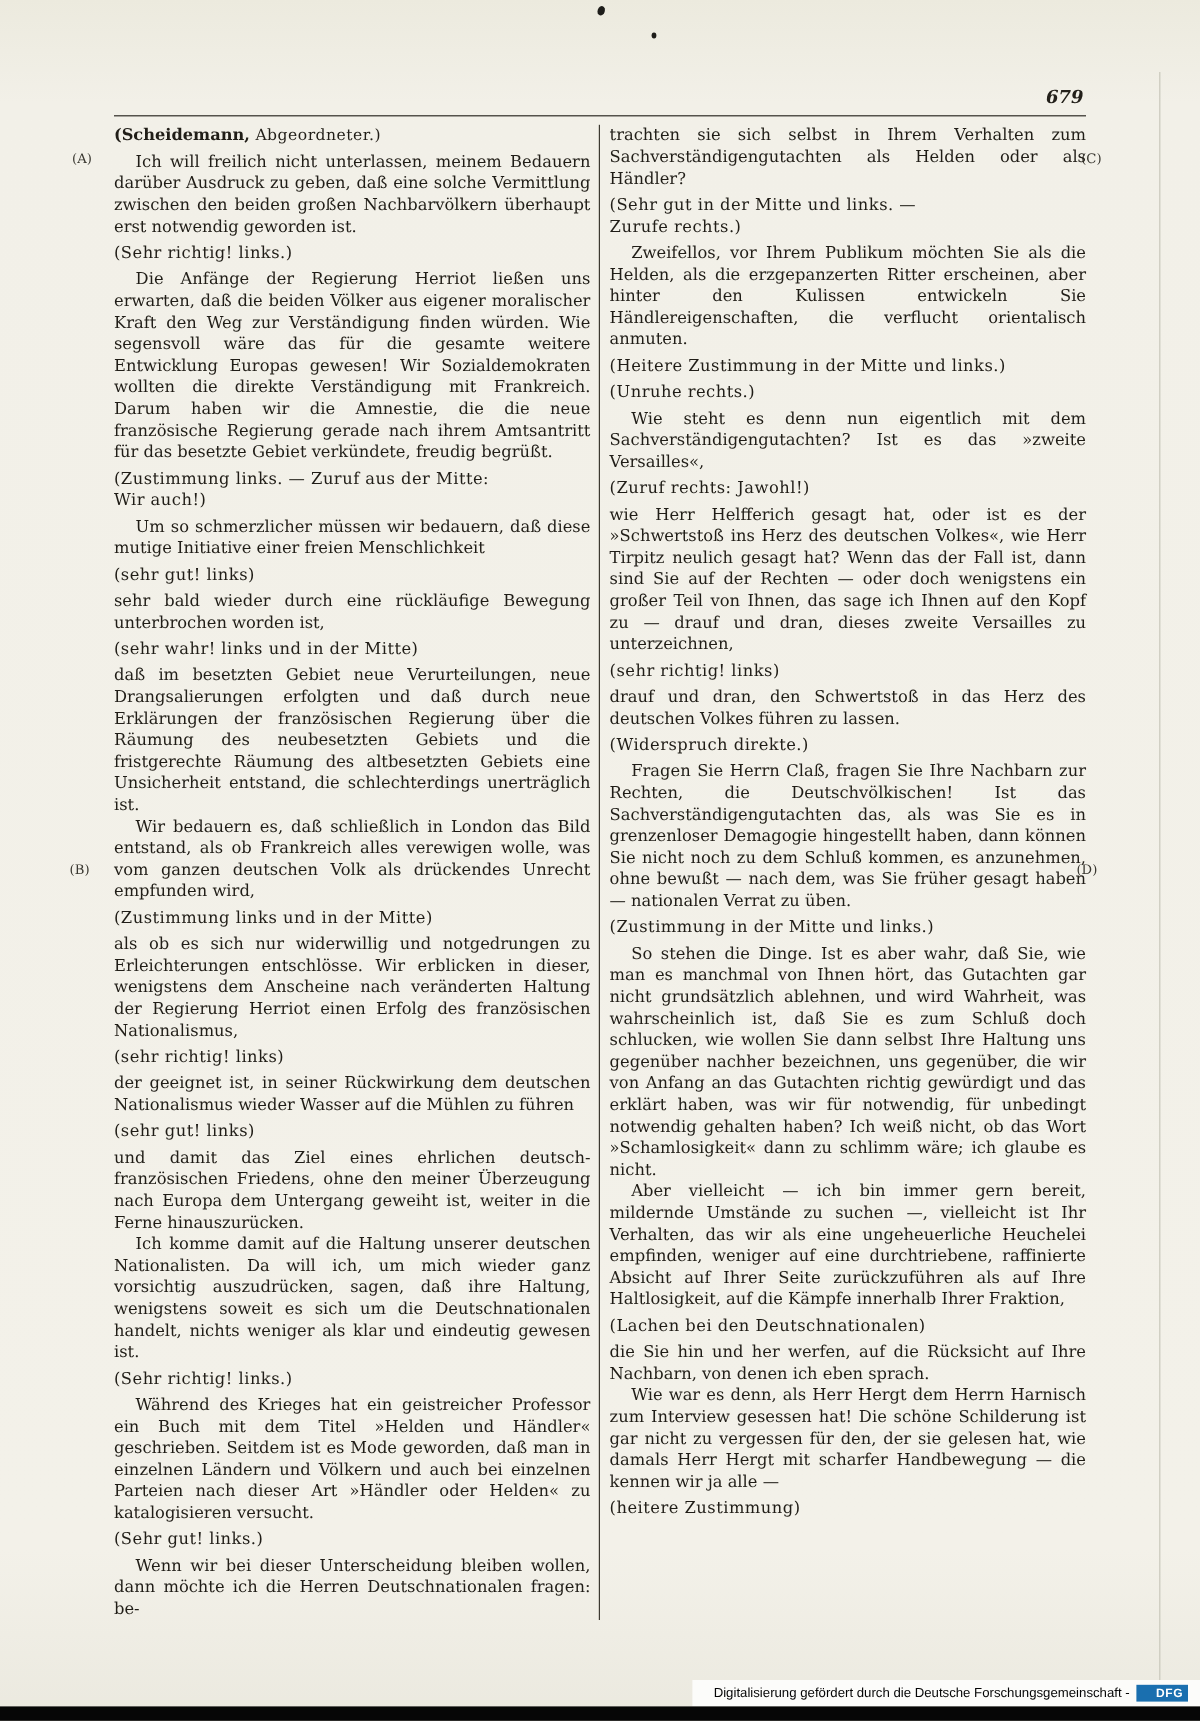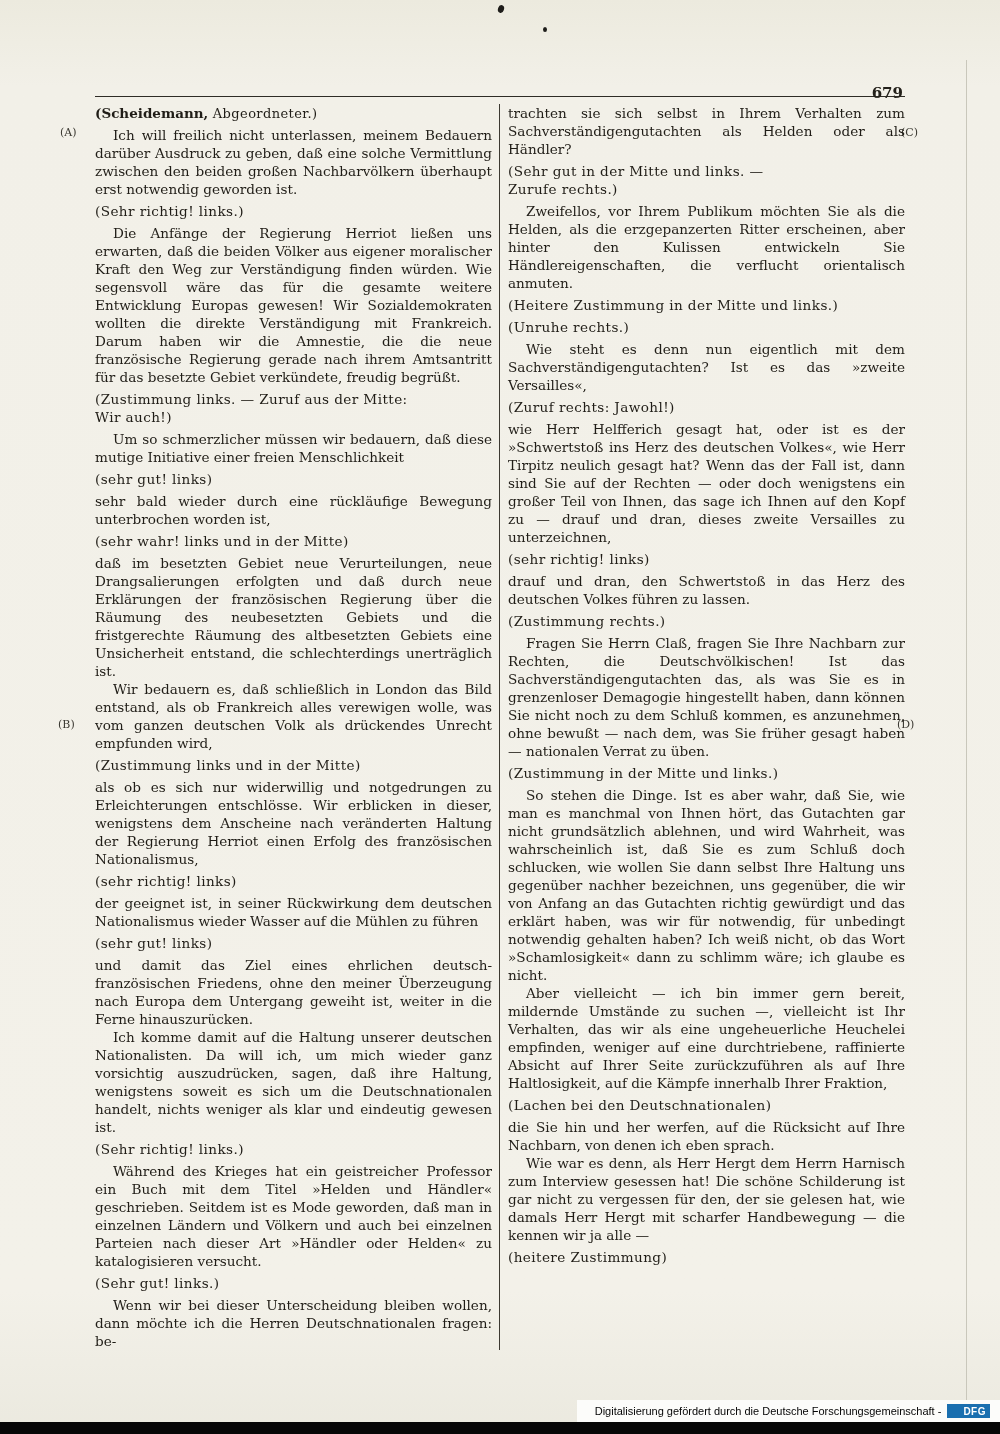--- a/index.html
+++ b/index.html
@@ -27,22 +27,22 @@
     position:absolute; top:70px; left:95px; width:810px; height:26px;
     border-bottom:1.5px solid #2e2c26;
     color:#23201a;
   }
   .header-title {
     position:absolute; left:0; right:0; top:2px;
     text-align:center; font-size:15px;
   }
   .header-title .bold { font-weight:bold; }
   .page-number {
-    position:absolute; right:2px; top:14px;
-    font-weight:bold; font-size:15px;
+    position:absolute; right:2px; top:2px;
+    font-weight:bold; font-size:15px;font-style:italic;
   }
 
   .columns {
     position:absolute; top:104px; left:95px; width:810px;
     display:flex; align-items:stretch;
   }
   .col {
     width:398px;
     font-size:13.6px; line-height:18px;
     text-align:justify;
@@ -147,21 +147,21 @@
         <div class="block stage">(Sehr gut in der Mitte und links. —
 Zurufe rechts.)</div>
         <div class="block p">Zweifellos, vor Ihrem Publikum möchten Sie als die Helden, als die erzgepanzerten Ritter erscheinen, aber hinter den Kulissen entwickeln Sie Händlereigenschaften, die verflucht orientalisch anmuten.</div>
         <div class="block stage">(Heitere Zustimmung in der Mitte und links.)</div>
         <div class="block stage">(Unruhe rechts.)</div>
         <div class="block p">Wie steht es denn nun eigentlich mit dem Sachverständigengutachten? Ist es das »zweite Versailles«,</div>
         <div class="block stage">(Zuruf rechts: Jawohl!)</div>
         <div class="block cont">wie Herr Helfferich gesagt hat, oder ist es der »Schwertstoß ins Herz des deutschen Volkes«, wie Herr Tirpitz neulich gesagt hat? Wenn das der Fall ist, dann sind Sie auf der Rechten — oder doch wenigstens ein großer Teil von Ihnen, das sage ich Ihnen auf den Kopf zu — drauf und dran, dieses zweite Versailles zu unterzeichnen,</div>
         <div class="block stage">(sehr richtig! links)</div>
         <div class="block cont">drauf und dran, den Schwertstoß in das Herz des deutschen Volkes führen zu lassen.</div>
-        <div class="block stage">(Zustimmung rechts.)</div>
+        <div class="block stage">(Widerspruch direkte.)</div>
         <div class="block p">Fragen Sie Herrn Claß, fragen Sie Ihre Nachbarn zur Rechten, die Deutschvölkischen! Ist das Sachverständigengutachten das, als was Sie es in grenzenloser Demagogie hingestellt haben, dann können Sie nicht noch zu dem Schluß kommen, es anzunehmen, ohne bewußt — nach dem, was Sie früher gesagt haben — nationalen Verrat zu üben.</div>
         <div class="block stage">(Zustimmung in der Mitte und links.)</div>
         <div class="block p">So stehen die Dinge. Ist es aber wahr, daß Sie, wie man es manchmal von Ihnen hört, das Gutachten gar nicht grundsätzlich ablehnen, und wird Wahrheit, was wahrscheinlich ist, daß Sie es zum Schluß doch schlucken, wie wollen Sie dann selbst Ihre Haltung uns gegenüber nachher bezeichnen, uns gegenüber, die wir von Anfang an das Gutachten richtig gewürdigt und das erklärt haben, was wir für notwendig, für unbedingt notwendig gehalten haben? Ich weiß nicht, ob das Wort »Schamlosigkeit« dann zu schlimm wäre; ich glaube es nicht.</div>
         <div class="block p">Aber vielleicht — ich bin immer gern bereit, mildernde Umstände zu suchen —, vielleicht ist Ihr Verhalten, das wir als eine ungeheuerliche Heuchelei empfinden, weniger auf eine durchtriebene, raffinierte Absicht auf Ihrer Seite zurückzuführen als auf Ihre Haltlosigkeit, auf die Kämpfe innerhalb Ihrer Fraktion,</div>
         <div class="block stage">(Lachen bei den Deutschnationalen)</div>
         <div class="block cont">die Sie hin und her werfen, auf die Rücksicht auf Ihre Nachbarn, von denen ich eben sprach.</div>
         <div class="block p">Wie war es denn, als Herr Hergt dem Herrn Harnisch zum Interview gesessen hat! Die schöne Schilderung ist gar nicht zu vergessen für den, der sie gelesen hat, wie damals Herr Hergt mit scharfer Handbewegung — die kennen wir ja alle —</div>
         <div class="block stage">(heitere Zustimmung)</div>
       </div>
   </div>

